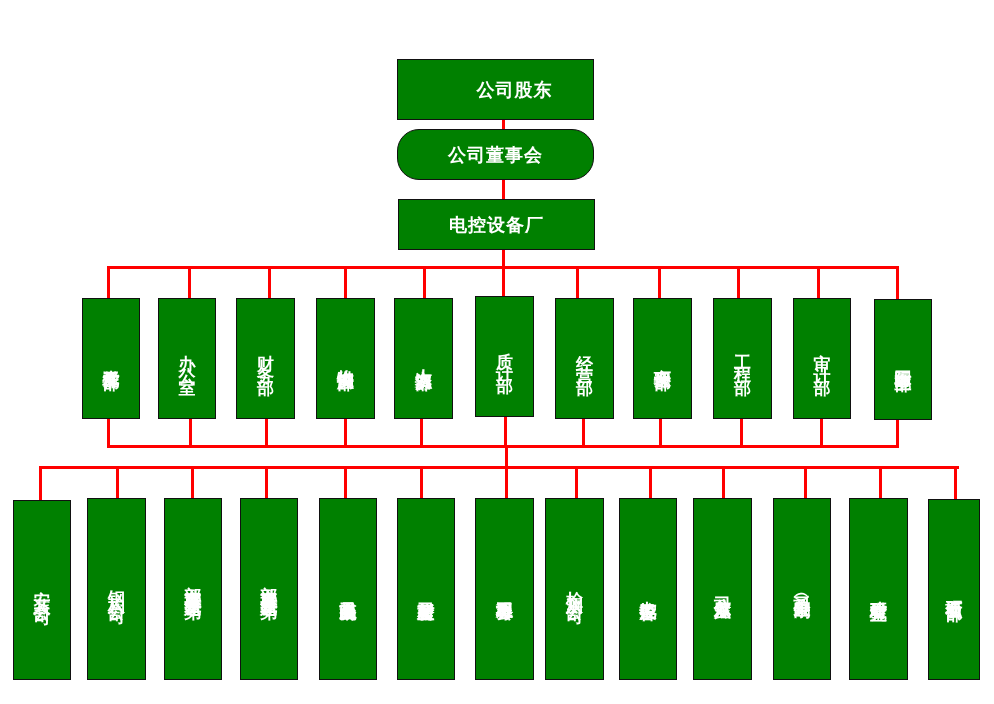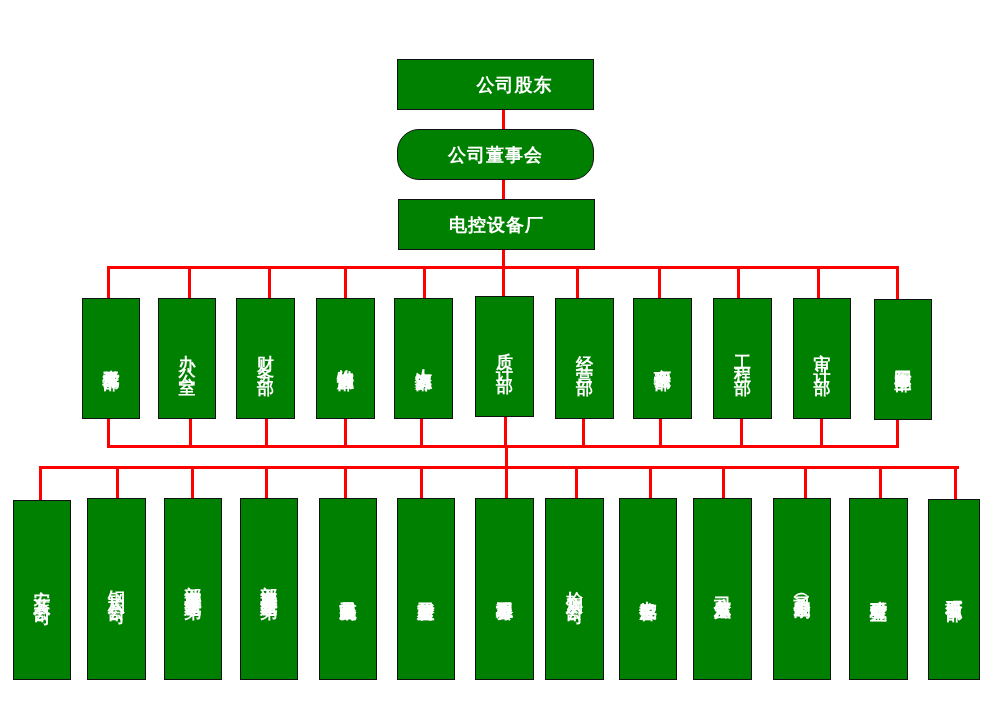--- a/index.html
+++ b/index.html
@@ -62,21 +62,21 @@
 <div class="line" style="left:344px;top:466px;width:3px;height:32px;"></div>
 <div class="line" style="left:420px;top:466px;width:3px;height:32px;"></div>
 <div class="line" style="left:505px;top:466px;width:3px;height:32px;"></div>
 <div class="line" style="left:575px;top:466px;width:3px;height:32px;"></div>
 <div class="line" style="left:649px;top:466px;width:3px;height:32px;"></div>
 <div class="line" style="left:722px;top:466px;width:3px;height:32px;"></div>
 <div class="line" style="left:804px;top:466px;width:3px;height:32px;"></div>
 <div class="line" style="left:879px;top:466px;width:3px;height:32px;"></div>
 <div class="line" style="left:954px;top:466px;width:3px;height:33px;"></div>
 
-<div class="box hbox" style="left:397px;top:59px;width:197px;height:51px;padding-left:38px;">公司股东</div>
+<div class="box hbox" style="left:397px;top:59px;width:197px;height:61px;padding-left:38px;">公司股东</div>
 <div class="box hbox" style="left:397px;top:129px;width:197px;height:51px;border-radius:22px;">公司董事会</div>
 <div class="box hbox" style="left:398px;top:199px;width:197px;height:51px;">电控设备厂</div>
 
 <div class="box vbox sp5" style="left:82px;top:298px;width:58px;height:121px;">党群工作部</div>
 <div class="box vbox sp3" style="left:158px;top:298px;width:58px;height:121px;">办公室</div>
 <div class="box vbox sp3" style="left:236px;top:298px;width:59px;height:121px;">财务部</div>
 <div class="box vbox sp5" style="left:316px;top:298px;width:59px;height:121px;">物资供应部</div>
 <div class="box vbox sp5" style="left:394px;top:298px;width:59px;height:121px;">人力资源部</div>
 <div class="box vbox sp3" style="left:475px;top:296px;width:59px;height:121px;">质计部</div>
 <div class="box vbox sp3" style="left:555px;top:298px;width:59px;height:121px;">经营部</div>

